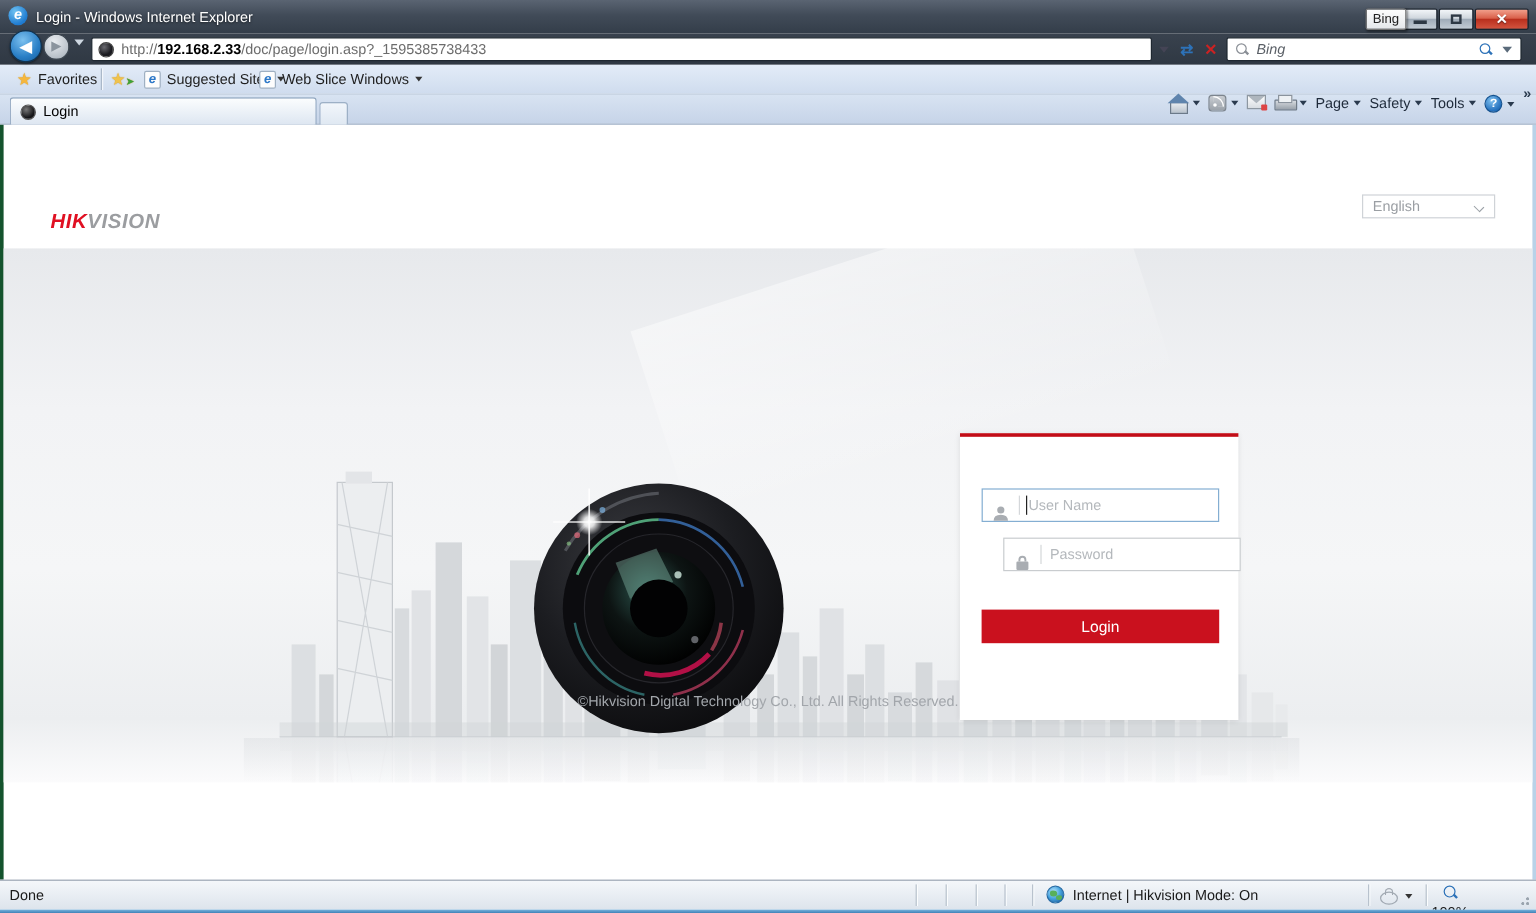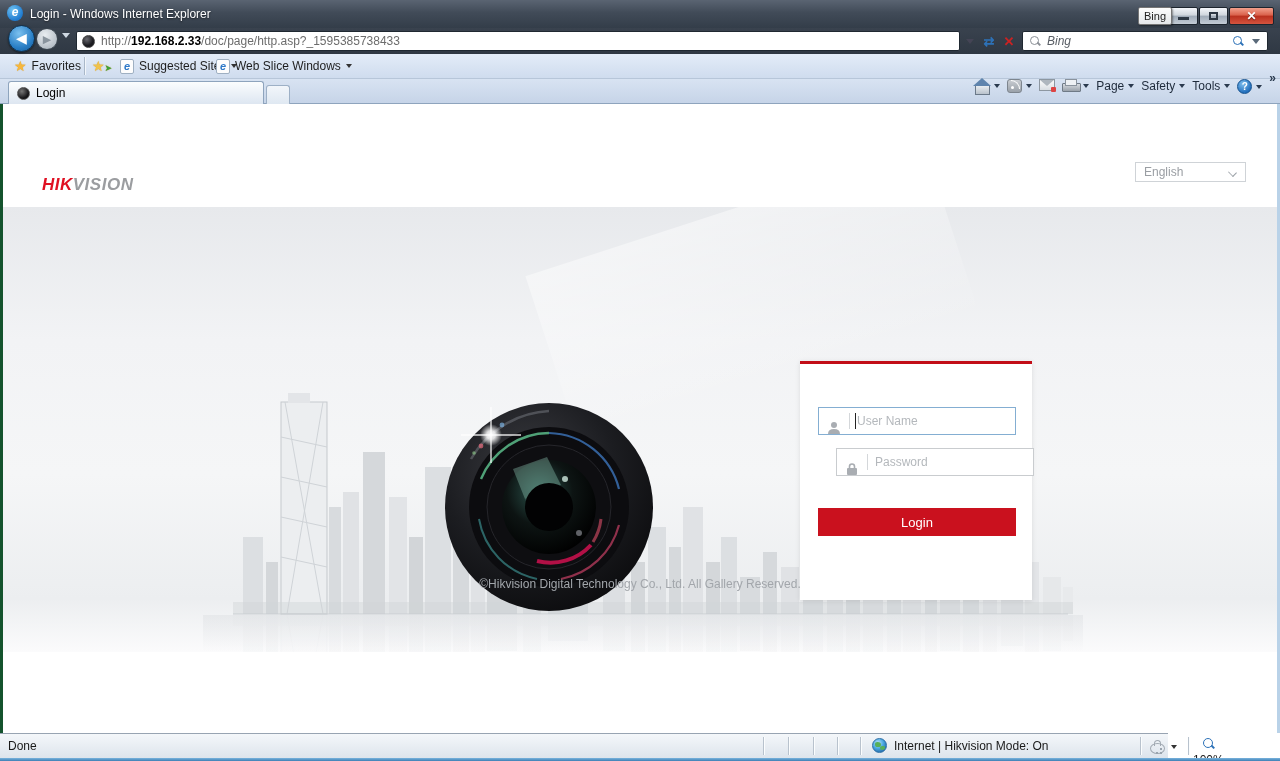--- a/index.html
+++ b/index.html
@@ -123,21 +123,21 @@
   .field input { flex:1; border:none; outline:none; font-size:12px; color:#4c1d95; padding-left:7px;
     font-family:"Liberation Sans", sans-serif; background:transparent; }
   .field input::placeholder { color:#b4b8bc; }
   .field .caret { width:1px; height:16px; background:#222; margin-left:5px; }
   .field.user input { padding-left:1px; }
   .loginbtn { position:absolute; left:18px; top:144px; width:198px; height:28px; background:#ca111e; border:none;
     color:#fff; font-size:13px; font-family:"Liberation Sans", sans-serif; cursor:pointer; }
   .footer { position:absolute; left:0; top:473px; width:1274px; text-align:center; font-size:12px; color:#a2a6ab; }
 
   
-  .statusbar { position:absolute; left:0; top:733px; width:1168px; height:25px;
+  .statusbar { position:absolute; left:0; top:733px; width:1280px; height:25px;
     background:linear-gradient(#f4f7fa,#dde4ec); border-top:1px solid #98a4b2; font-size:12px; color:#1a1a1a; }
   .statusbar .stext { position:absolute; left:8px; top:5px; }
   .sbsep { position:absolute; top:3px; width:1px; height:18px; background:#b8c2cd; box-shadow:1px 0 0 #fbfdfe; }
   .zone { position:absolute; left:872px; top:4px; display:flex; align-items:center; gap:7px; }
   .globe { width:15px; height:15px; border-radius:50%;
     background:radial-gradient(circle at 38% 32%, #bfe6ff 0%, #49a7e0 45%, #2b76b4 75%);
     position:relative; overflow:hidden; border:1px solid #2a6da6; }
   .globe::before { content:""; position:absolute; left:2px; top:3px; width:6px; height:5px; background:#58b05a; border-radius:40% 60% 50% 50%; }
   .globe::after { content:""; position:absolute; right:1px; bottom:2px; width:5px; height:4px; background:#58b05a; border-radius:50% 40% 60% 50%; }
   .privico { width:15px; height:13px; position:relative; opacity:.75; }
@@ -176,21 +176,21 @@
   </div>
 
   <div class="navrow">
     <div class="navbtn-back">◀</div>
     <div class="navbtn-fwd">▶</div>
     <div class="nav-drop"><span class="tri"></span></div>
     <div class="addr">
       <span class="favicon"></span>
       <span class="u-dim">http://</span>
         <span class="u-host">192.168.2.33</span>
-        <span class="u-dim">/doc/page/http.asp?_1595385738433</span>
+        <span class="u-dim">/doc/page/login.asp?_1595385738433</span>
     </div>
     <div class="addr-ctl dd">
         <span class="tri" style="border-top-color:#445;"></span>
       </div>
     <div class="addr-ctl rf">⇄</div>
     <div class="addr-ctl st">✕</div>
     <div class="searchbox">
       <span class="mag" style="margin-left:7px;"></span>
       <span class="search-ph">Bing</span>
       <span class="mag blue"></span>
@@ -389,21 +389,21 @@
                 <path d="M3.5 6 V4.5 A2.5 2.5 0 0 1 8.5 4.5 V6" stroke="#a9adb2" stroke-width="1.6" fill="none"></path>
               </svg>
           </span>
           <span class="fsep"></span>
           <input type="password" placeholder="Password" style="">
         </div>
         <button class="loginbtn">Login</button>
       </div>
     </div>
 
-    <div class="footer">©Hikvision Digital Technology Co., Ltd. All Gallery Reserved.</div>
+    <div class="footer">©Hikvision Digital Technology Co., Ltd. All Rights Reserved.</div>
   </div>
 
   <div class="statusbar">
     <span class="stext">Done</span>
     <span class="sbsep" style="left:763px;"></span>
     <span class="sbsep" style="left:788px;"></span>
     <span class="sbsep" style="left:813px;"></span>
     <span class="sbsep" style="left:837px;"></span>
     <span class="sbsep" style="left:860px;"></span>
     <div class="zone">

